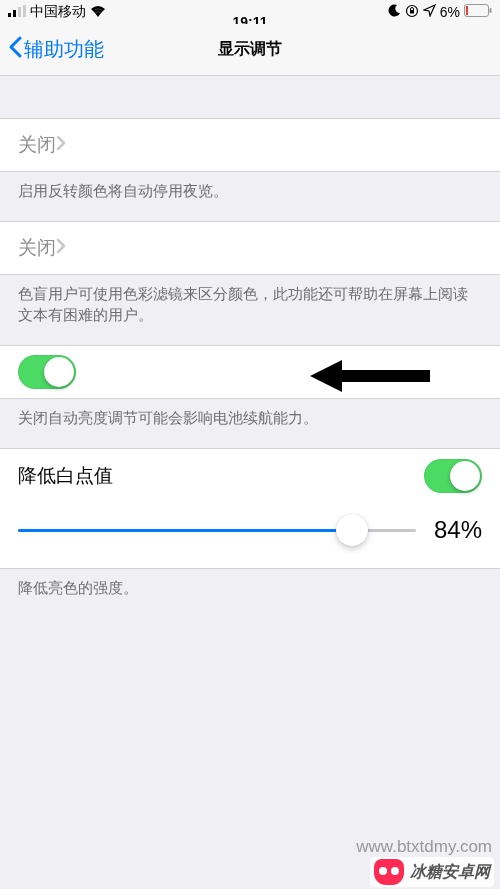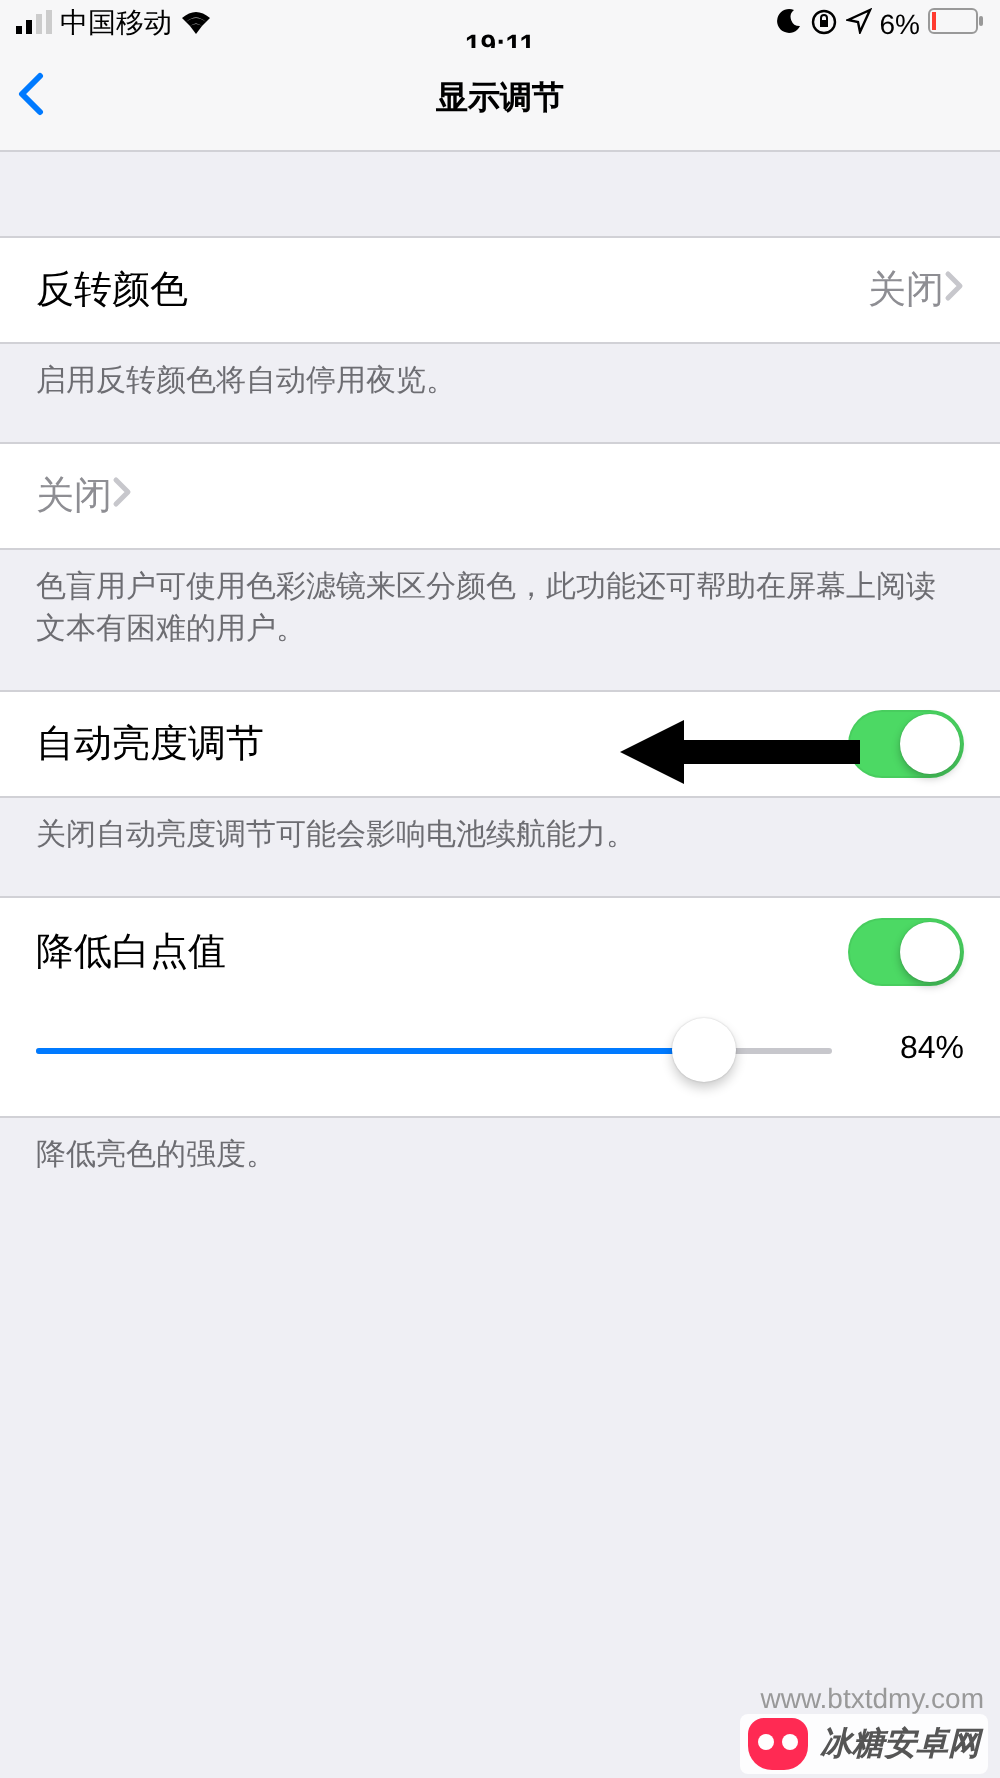--- a/index.html
+++ b/index.html
@@ -143,21 +143,21 @@
       left: 84%;
       top: 50%;
       transform: translate(-50%, -50%);
       width: 32px;
       height: 32px;
       background: #fff;
       border-radius: 50%;
       box-shadow: 0 3px 6px rgba(0,0,0,0.2), 0 0 1px rgba(0,0,0,0.2);
     }
     .slider-value {
-      font-size: 16px;
+      font-size: 24px;
       color: #000;
       min-width: 52px;
       text-align: right;
     }
     .arrow-annotation {
       position: absolute;
       left: 310px;
       top: 356px;
       pointer-events: none;
     }
@@ -193,21 +193,21 @@
     .wm-text {
       font-size: 16px;
       font-style: italic;
       font-weight: bold;
       color: #555;
     }
     .wm-url {
       position: absolute;
       right: 8px;
       bottom: 32px;
-      font-size: 14px;
+      font-size: 17px;
       color: #999;
     }
     .cell-whitepoint { border-bottom: none; }
   </style>
 </head>
 <body>
 
 <div class="status-bar">
   <div class="status-left">
     <span>
@@ -255,53 +255,52 @@
   </div>
 </div>
 
 <div class="nav-bar">
   <div class="back-btn">
     <span class="chevron" style="color:#007aff">
       <svg width="14" height="22" viewBox="0 0 14 22">
           <path d="M12 2 L3 11 L12 20" fill="none" stroke="#007aff" stroke-width="3" stroke-linecap="round" stroke-linejoin="round"></path>
         </svg>
     </span>
+    <span>辅助功能</span>
   </div>
   <div class="nav-title">显示调节</div>
 </div>
 
 <div class="spacer"></div>
-
-<div class="cell">
-  <span class="cell-label">反转颜色</span>
-  <div class="cell-right">
-    <span class="cell-value">关闭</span>
-    <span class="chevron">
-      <svg width="10" height="16" viewBox="0 0 10 16">
-          <path d="M2 2 L8 8 L2 14" fill="none" stroke="#c7c7cc" stroke-width="2.5" stroke-linecap="round" stroke-linejoin="round"></path>
-        </svg>
-    </span>
-  </div>
-</div>
-<div class="footer-text">启用反转颜色将自动停用夜览。</div>
 
 <div class="cell">
   <div class="cell-right">
     <span class="cell-value">关闭</span>
     <span class="chevron">
       <svg width="10" height="16" viewBox="0 0 10 16">
           <path d="M2 2 L8 8 L2 14" fill="none" stroke="#c7c7cc" stroke-width="2.5" stroke-linecap="round" stroke-linejoin="round"></path>
         </svg>
     </span>
   </div>
 </div>
+<div class="footer-text">启用反转颜色将自动停用夜览。</div>
+
+<div class="cell">
+  <div class="cell-right">
+    <span class="cell-value">关闭</span>
+    <span class="chevron">
+      <svg width="10" height="16" viewBox="0 0 10 16">
+          <path d="M2 2 L8 8 L2 14" fill="none" stroke="#c7c7cc" stroke-width="2.5" stroke-linecap="round" stroke-linejoin="round"></path>
+        </svg>
+    </span>
+  </div>
+</div>
 <div class="footer-text">色盲用户可使用色彩滤镜来区分颜色，此功能还可帮助在屏幕上阅读文本有困难的用户。</div>
 
 <div class="cell">
-  <span class="cell-label">自动亮度调节</span>
   <div class="switch">
     <div class="switch-knob"></div>
   </div>
 </div>
 <div class="footer-text">关闭自动亮度调节可能会影响电池续航能力。</div>
 
 <div class="cell cell-whitepoint">
   <span class="cell-label">降低白点值</span>
   <div class="switch">
     <div class="switch-knob"></div>

